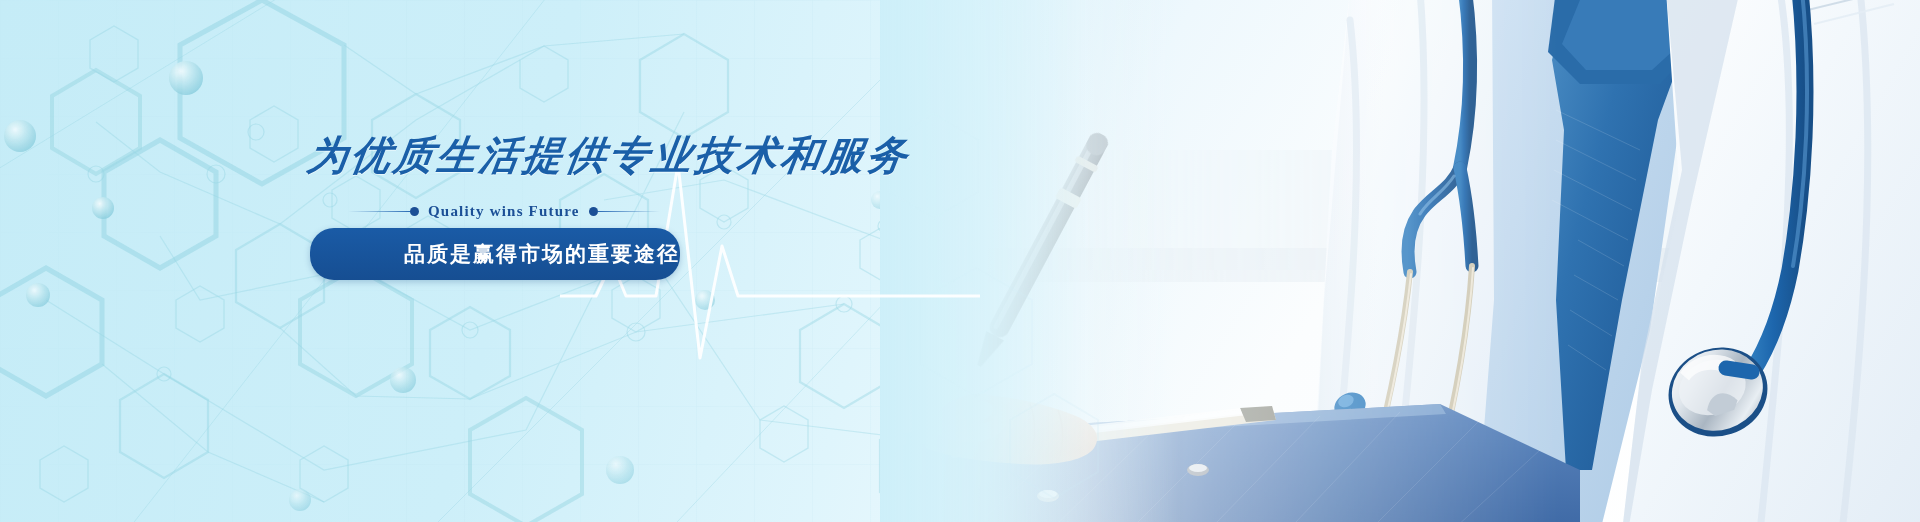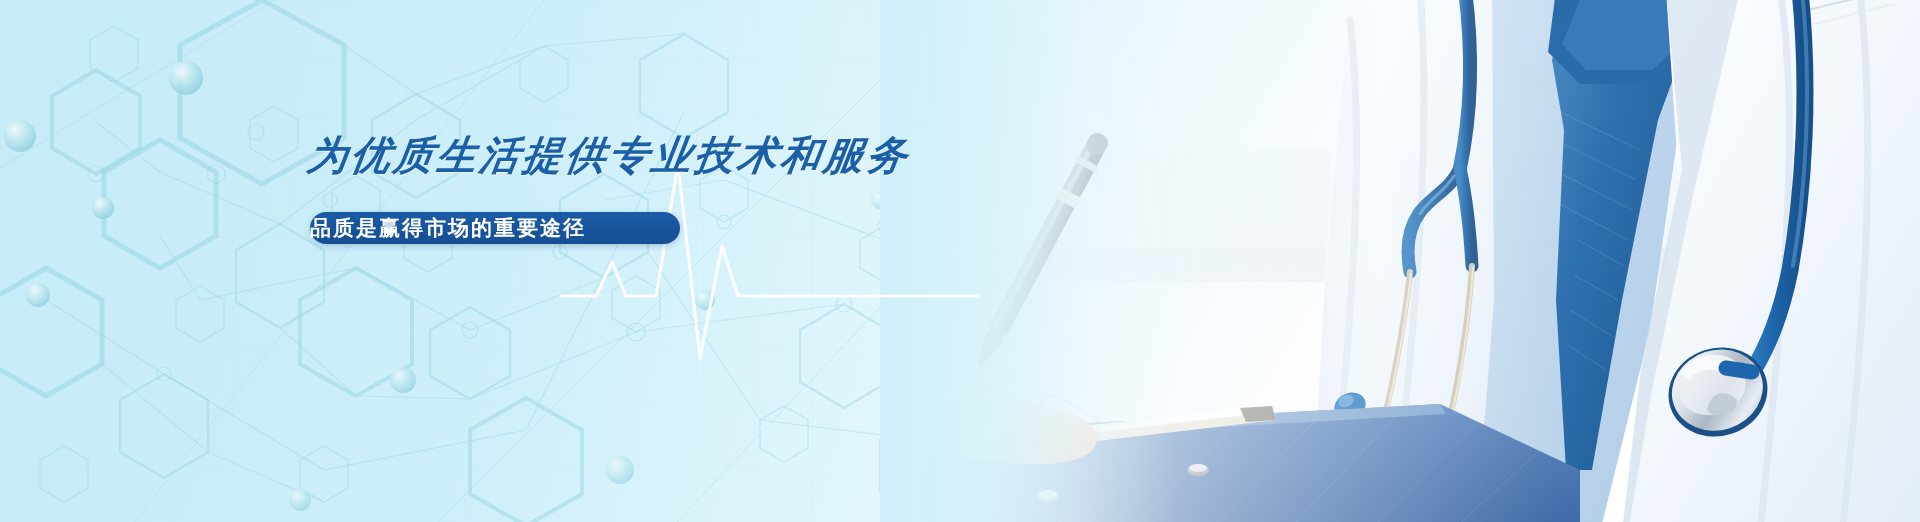--- a/index.html
+++ b/index.html
@@ -47,25 +47,25 @@
   .sub-rule{height:1px;background:linear-gradient(90deg,rgba(26,95,168,0) 0%,#2b6cb5 100%);flex:0 0 62px;}
   .sub-rule.right{background:linear-gradient(90deg,#2b6cb5 0%,rgba(26,95,168,0) 100%);}
   .sub-dot{width:9px;height:9px;border-radius:50%;background:#1b4f96;flex:0 0 9px;}
   .sub-text{
     font-family:"Liberation Serif","DejaVu Serif",serif;
     font-weight:bold;font-size:15px;color:#1b4f96;
     letter-spacing:1.2px;padding:0 9px;white-space:nowrap;
   }
 
   .pill{
-    position:absolute;left:310px;top:212px;
-    width:370px;height:32px;border-radius:24px;
+    position:absolute;left:310px;top:228px;
+    width:370px;height:52px;border-radius:24px;
     background:linear-gradient(180deg,#1a5ba6 0%,#164e92 100%);
     box-shadow:0 2px 6px rgba(20,70,130,.25);
-    display:flex;align-items:center;justify-content:flex-start;
+    display:flex;align-items:center;justify-content:flex-end;
   }
   .pill-text{
     color:#ffffff;font-size:21px;font-weight:bold;letter-spacing:2px;
     font-family:"Liberation Sans","DejaVu Sans",sans-serif;white-space:nowrap;
   }
 </style>
 </head>
 <body>
 
 <div class="banner">
@@ -388,18 +388,25 @@
   <div class="fade-left"></div>
 
   <svg id="ecg" viewBox="0 0 420 230" xmlns="http://www.w3.org/2000/svg">
     <path d="M0,146 L36,146 L52,112 L66,146 L96,146 L118,14 L140,208 L162,96 L178,146 L420,146" fill="none" stroke="#ffffff" stroke-width="3" stroke-linejoin="round" stroke-linecap="round" opacity=".92"></path>
   </svg>
 
   <div class="content">
 
     <div class="headline">为优质生活提供专业技术和服务</div>
 
+    <div class="subline">
+      <span class="sub-rule"></span>
+      <span class="sub-dot"></span>
+      <span class="sub-text">Quality wins Future</span>
+      <span class="sub-dot"></span>
+      <span class="sub-rule right"></span>
+    </div>
 
     <div class="pill">
       <span class="pill-text">品质是赢得市场的重要途径</span>
     </div>
   </div>
 </div>
 
 </body></html>

